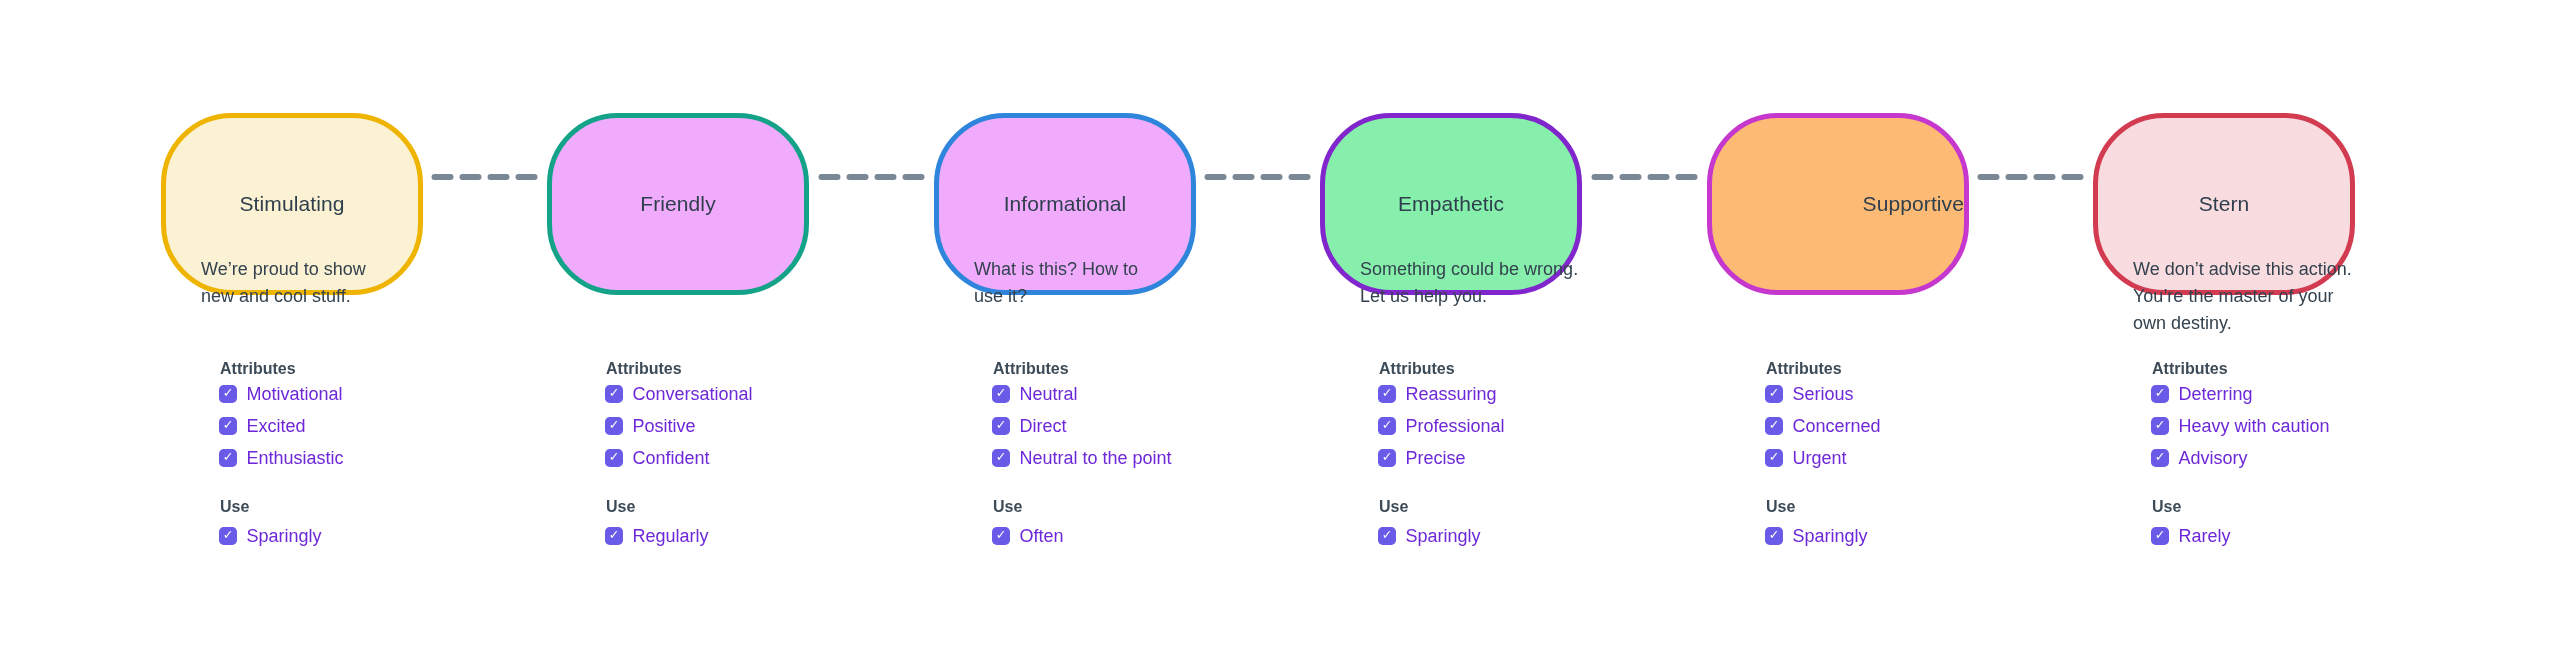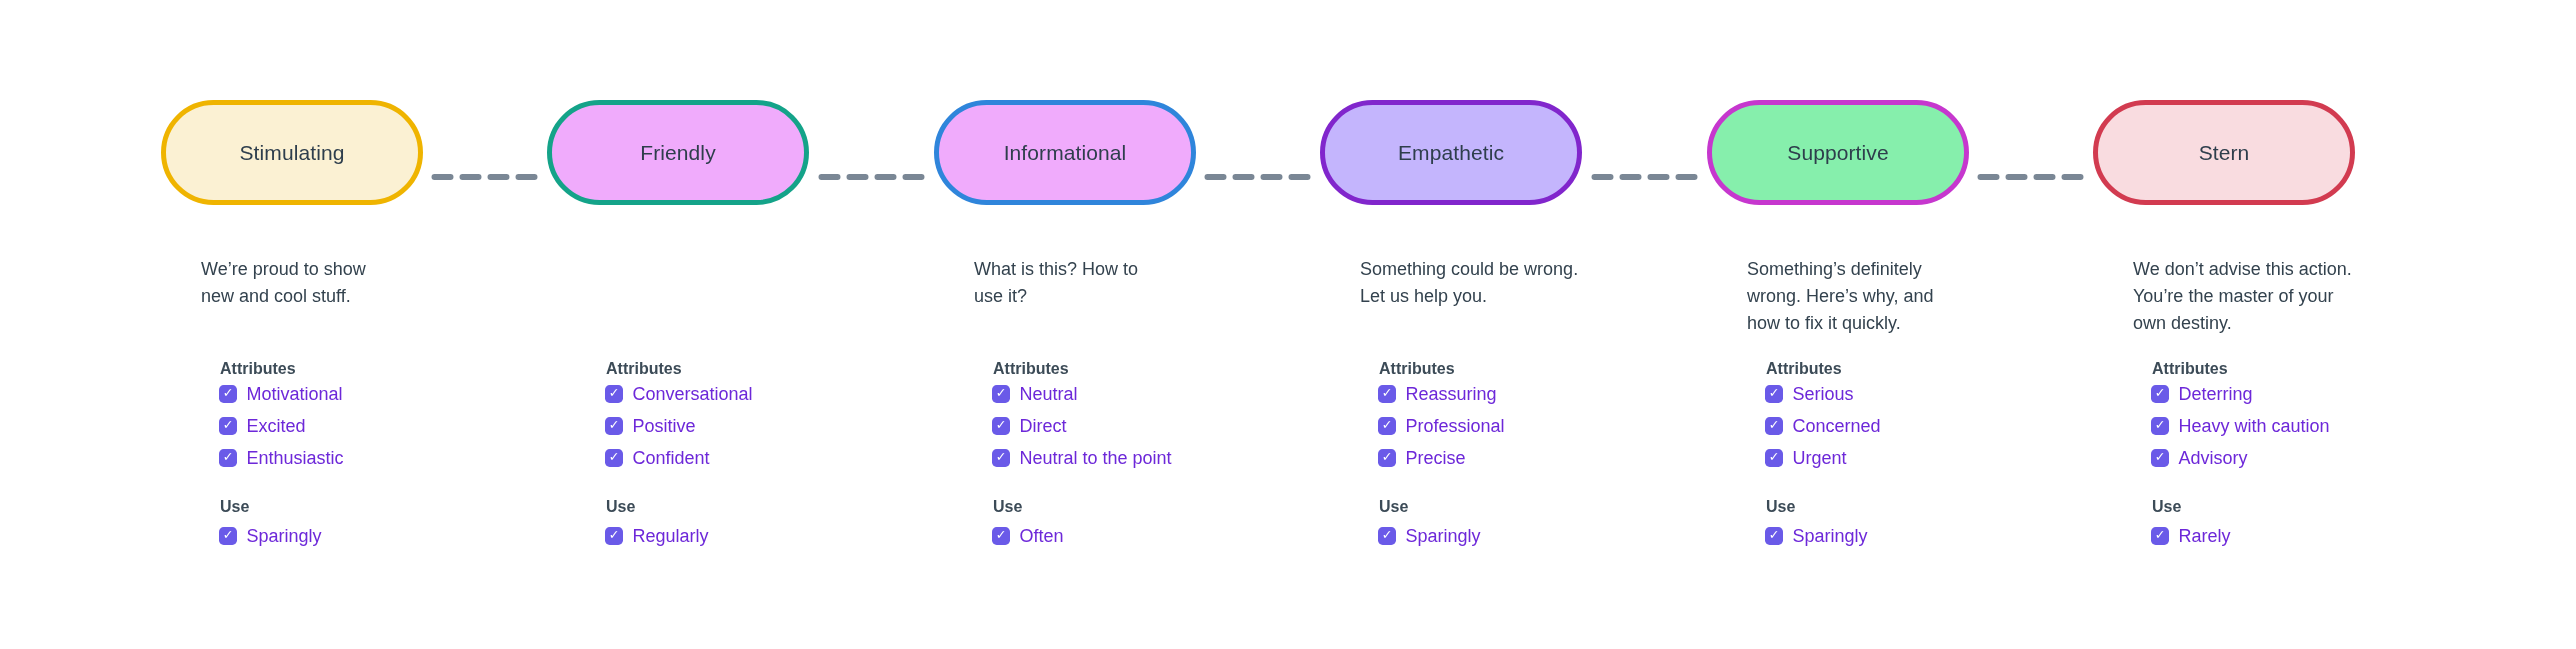--- a/index.html
+++ b/index.html
@@ -2,21 +2,21 @@
 <html style="font-size:10.7px"><head>
 <meta charset="utf-8">
 <style>
   html,body{margin:0;padding:0;background:#ffffff;}
   .stage{
     position:relative;width:2576px;height:649px;background:#ffffff;overflow:hidden;
     font-family:"Liberation Sans","DejaVu Sans",sans-serif;
   }
   .column{position:absolute;top:0;height:649px;width:386px;}
   .pill{
-    position:absolute;top:100px;left:0;width:262px;height:105px;
+    position:absolute;top:113px;left:0;width:262px;height:182px;
     box-sizing:border-box;border:5.4px solid #ccc;border-radius:71px;
     display:flex;align-items:center;justify-content:center;background:#eee;
   }
   .pill-label{font-size:21px;color:#2E3E4C;letter-spacing:0.1px;}
   .desc{
     position:absolute;top:256px;left:40px;width:315px;
     font-size:18px;line-height:27px;color:#33424E;white-space:pre-line;
   }
   .section-label{position:absolute;left:59px;font-size:16px;font-weight:700;color:#3C4B57;}
   .attrs-heading{top:360px;}
@@ -159,21 +159,21 @@
       <div class="row">
         <span class="checkbox" style="background: rgb(106, 90, 232);">
             <span class="check">✓</span>
           </span>
         <span class="cb-label">Often</span>
       </div>
     </div>
   </div>
 
   <div class="column" style="left:1320px">
-    <div class="pill" style="border-color: rgb(129, 38, 204); background: #c4b5fd;">
+    <div class="pill" style="border-color: rgb(129, 38, 204); background: #86efac;">
       <span class="pill-label">Empathetic</span>
     </div>
     <div class="desc">Something could be wrong.
 Let us help you.</div>
     <div class="section-label attrs-heading">Attributes</div>
     <div class="rows">
       <div class="row">
         <span class="checkbox" style="background: rgb(106, 90, 232);">
             <span class="check">✓</span>
           </span>
@@ -197,26 +197,23 @@
       <div class="row">
         <span class="checkbox" style="background: rgb(106, 90, 232);">
             <span class="check">✓</span>
           </span>
         <span class="cb-label">Sparingly</span>
       </div>
     </div>
   </div>
 
   <div class="column" style="left:1707px">
-    <div class="pill" style="border-color: rgb(198, 55, 206); background: #86efac;">
+    <div class="pill" style="border-color: rgb(198, 55, 206); background: #fdba74; justify-content: flex-end;">
       <span class="pill-label">Supportive</span>
     </div>
-    <div class="desc">Something’s definitely
-wrong. Here’s why, and
-how to fix it quickly.</div>
     <div class="section-label attrs-heading">Attributes</div>
     <div class="rows">
       <div class="row">
         <span class="checkbox" style="background: rgb(106, 90, 232);">
             <span class="check">✓</span>
           </span>
         <span class="cb-label">Serious</span>
       </div>
       <div class="row">
         <span class="checkbox" style="background: rgb(106, 90, 232);">

